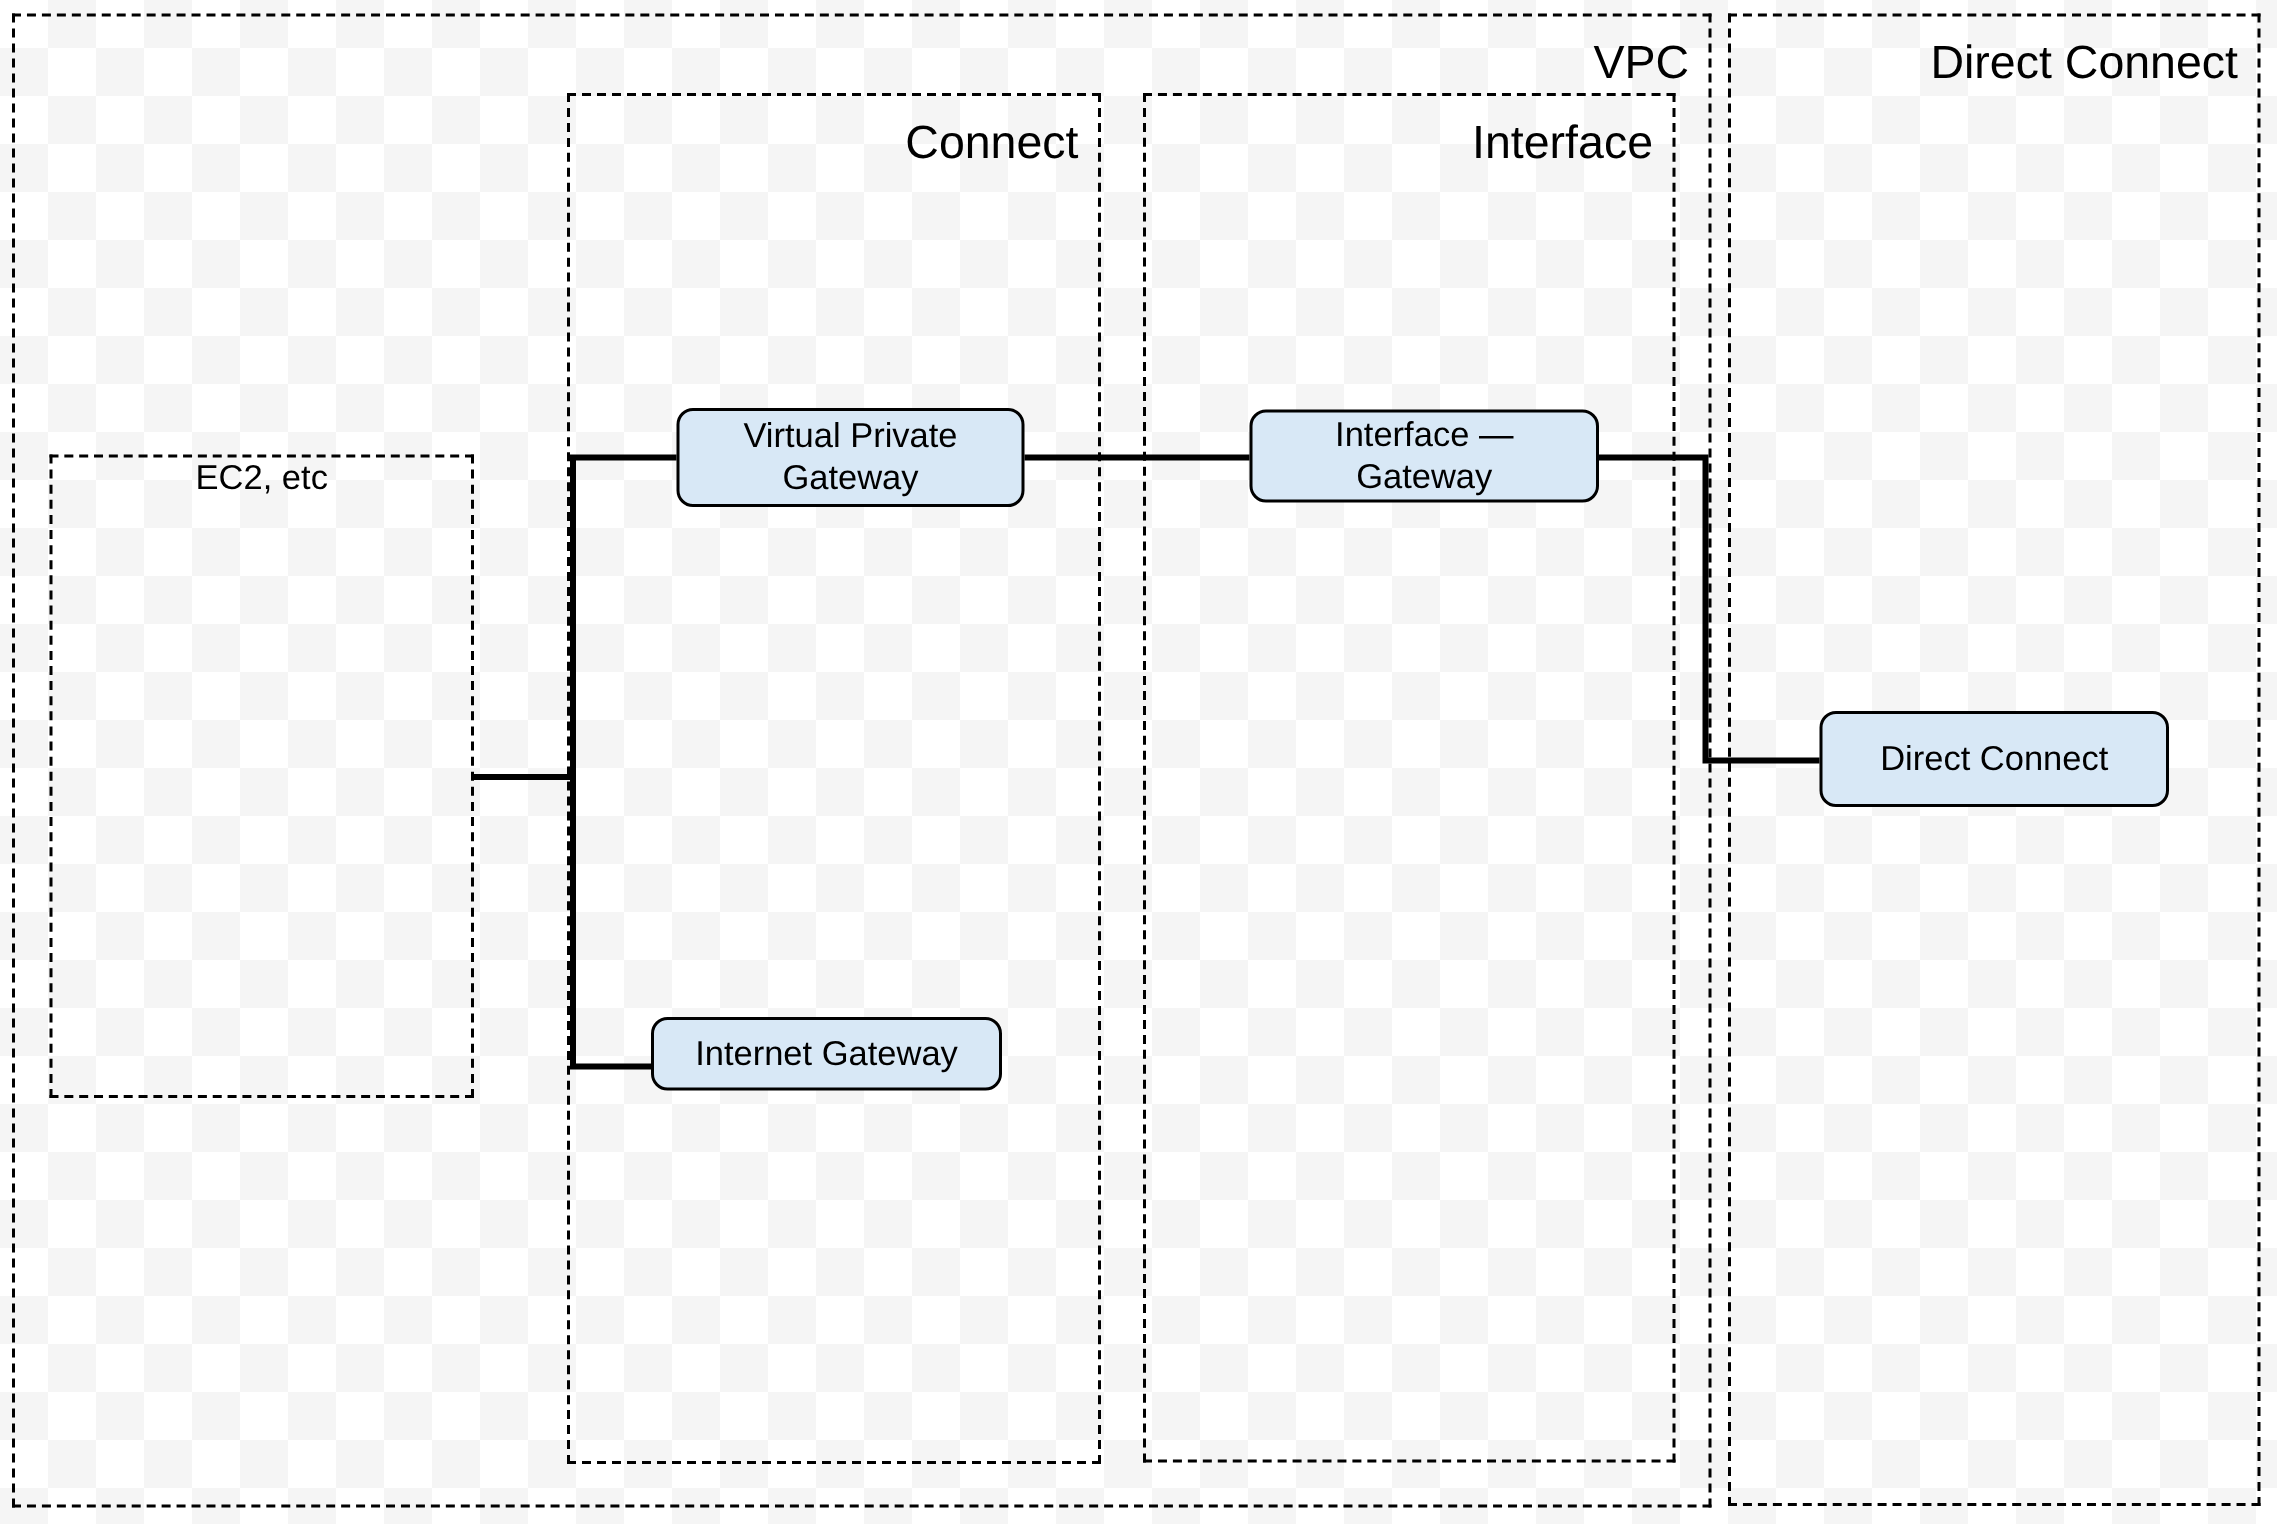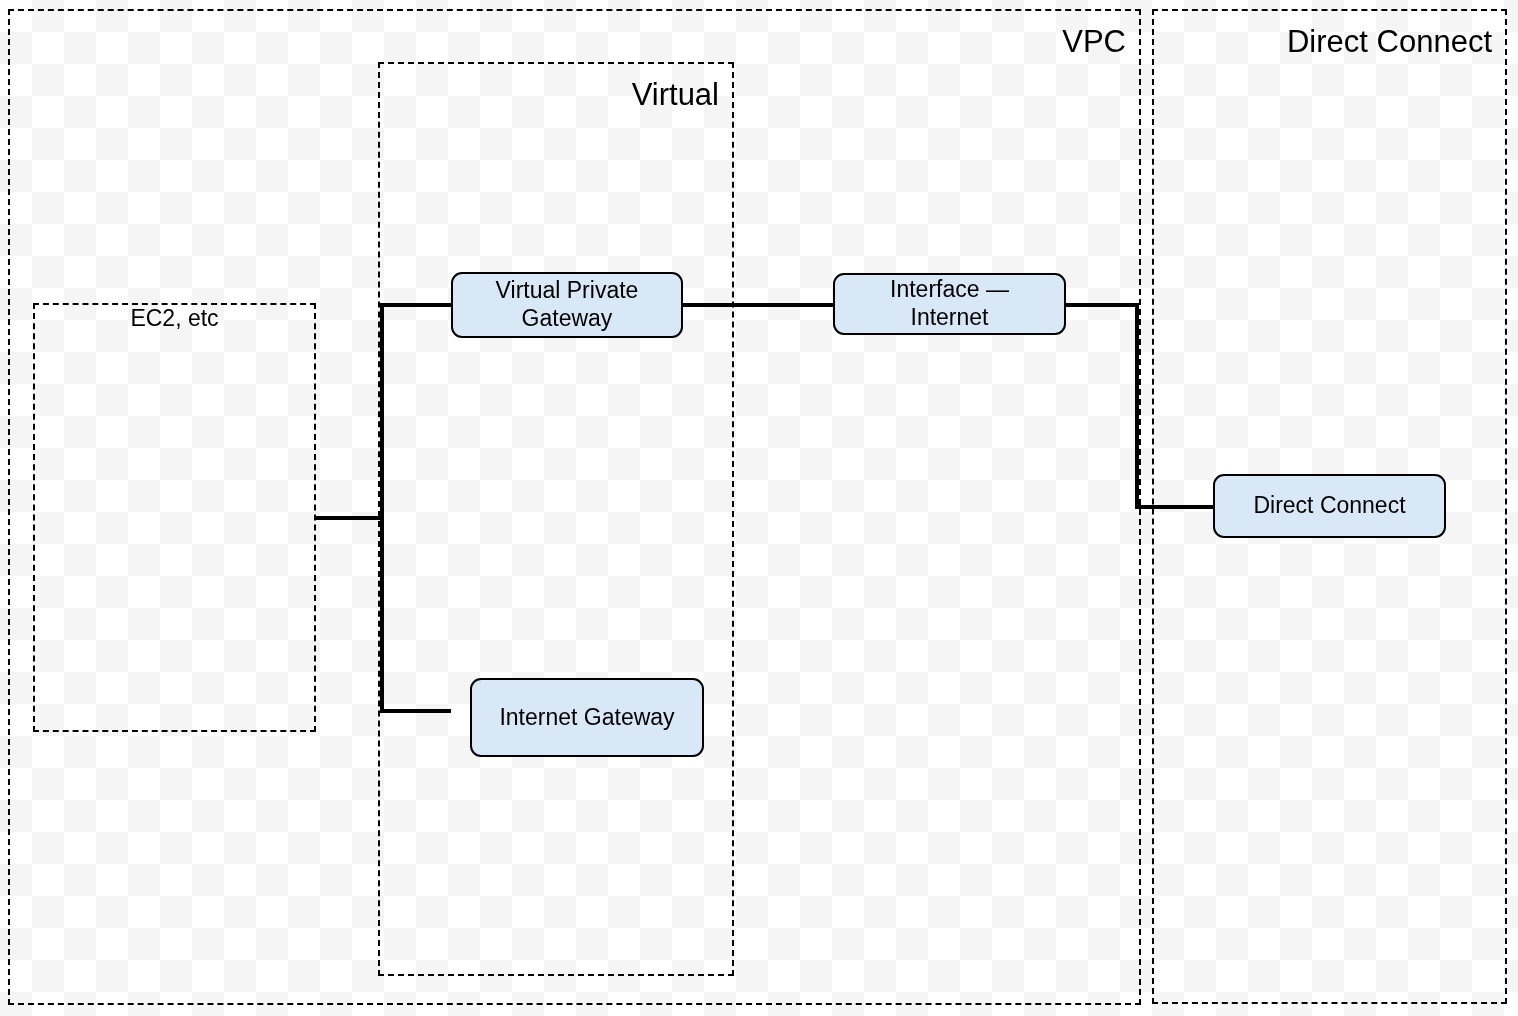--- a/index.html
+++ b/index.html
@@ -74,41 +74,44 @@
     border-radius: 11px;
     display: flex;
     align-items: center;
     justify-content: center;
     text-align: center;
     font-size: 23px;
     line-height: 1.2;
     padding: 0 22px;
   }
   #n-vpg { left: 451px; top: 272px; width: 232px; height: 66px; }
-  #n-igw { left: 470px; top: 678px; width: 234px; height: 79px; }
+  #n-igw { left: 434px; top: 678px; width: 234px; height: 49px; }
   #n-ifp { left: 833px; top: 273px; width: 233px; height: 62px; }
   #n-dcx { left: 1213px; top: 474px; width: 233px; height: 64px; }
 </style>
 </head>
 <body>
 
 <div id="canvas">
 
   <div class="container" id="c-vpc">
     <span class="clabel">VPC</span>
   </div>
 
   <div class="container" id="c-dcc">
     <span class="clabel">Direct Connect</span>
   </div>
 
   <div class="container" id="c-gw">
-    <span class="clabel">Virtual</span>
+    <span class="clabel">Connect</span>
   </div>
 
+  <div class="container" id="c-if">
+    <span class="clabel">Interface</span>
+  </div>
 
   <div class="container centered" id="c-ec2">
     <span class="clabel-center">EC2, etc</span>
   </div>
 
   <svg id="edge-layer" viewBox="0 0 1518 1016" xmlns="http://www.w3.org/2000/svg">
     <path d="M 316 518 H 382 V 305 H 451"></path>
     <path d="M 382 518 V 711 H 451"></path>
     <path d="M 683 305 H 833"></path>
     <path d="M 1066 305 H 1137 V 507 H 1213"></path>
@@ -116,20 +119,20 @@
 
   <div class="node" id="n-vpg">
     <span>Virtual Private Gateway</span>
   </div>
 
   <div class="node" id="n-igw">
     <span>Internet Gateway</span>
   </div>
 
   <div class="node" id="n-ifp">
-    <span>Interface — Internet</span>
+    <span>Interface — Gateway</span>
   </div>
 
   <div class="node" id="n-dcx">
     <span>Direct Connect</span>
   </div>
 
 </div>
 
 </body></html>

